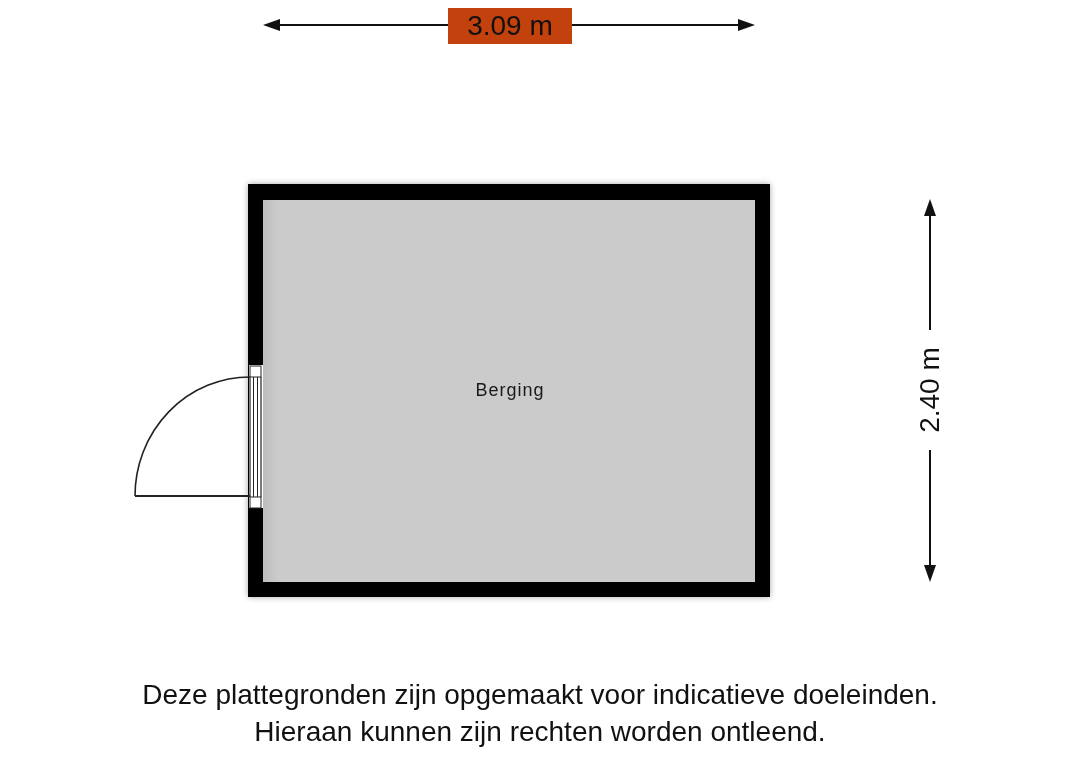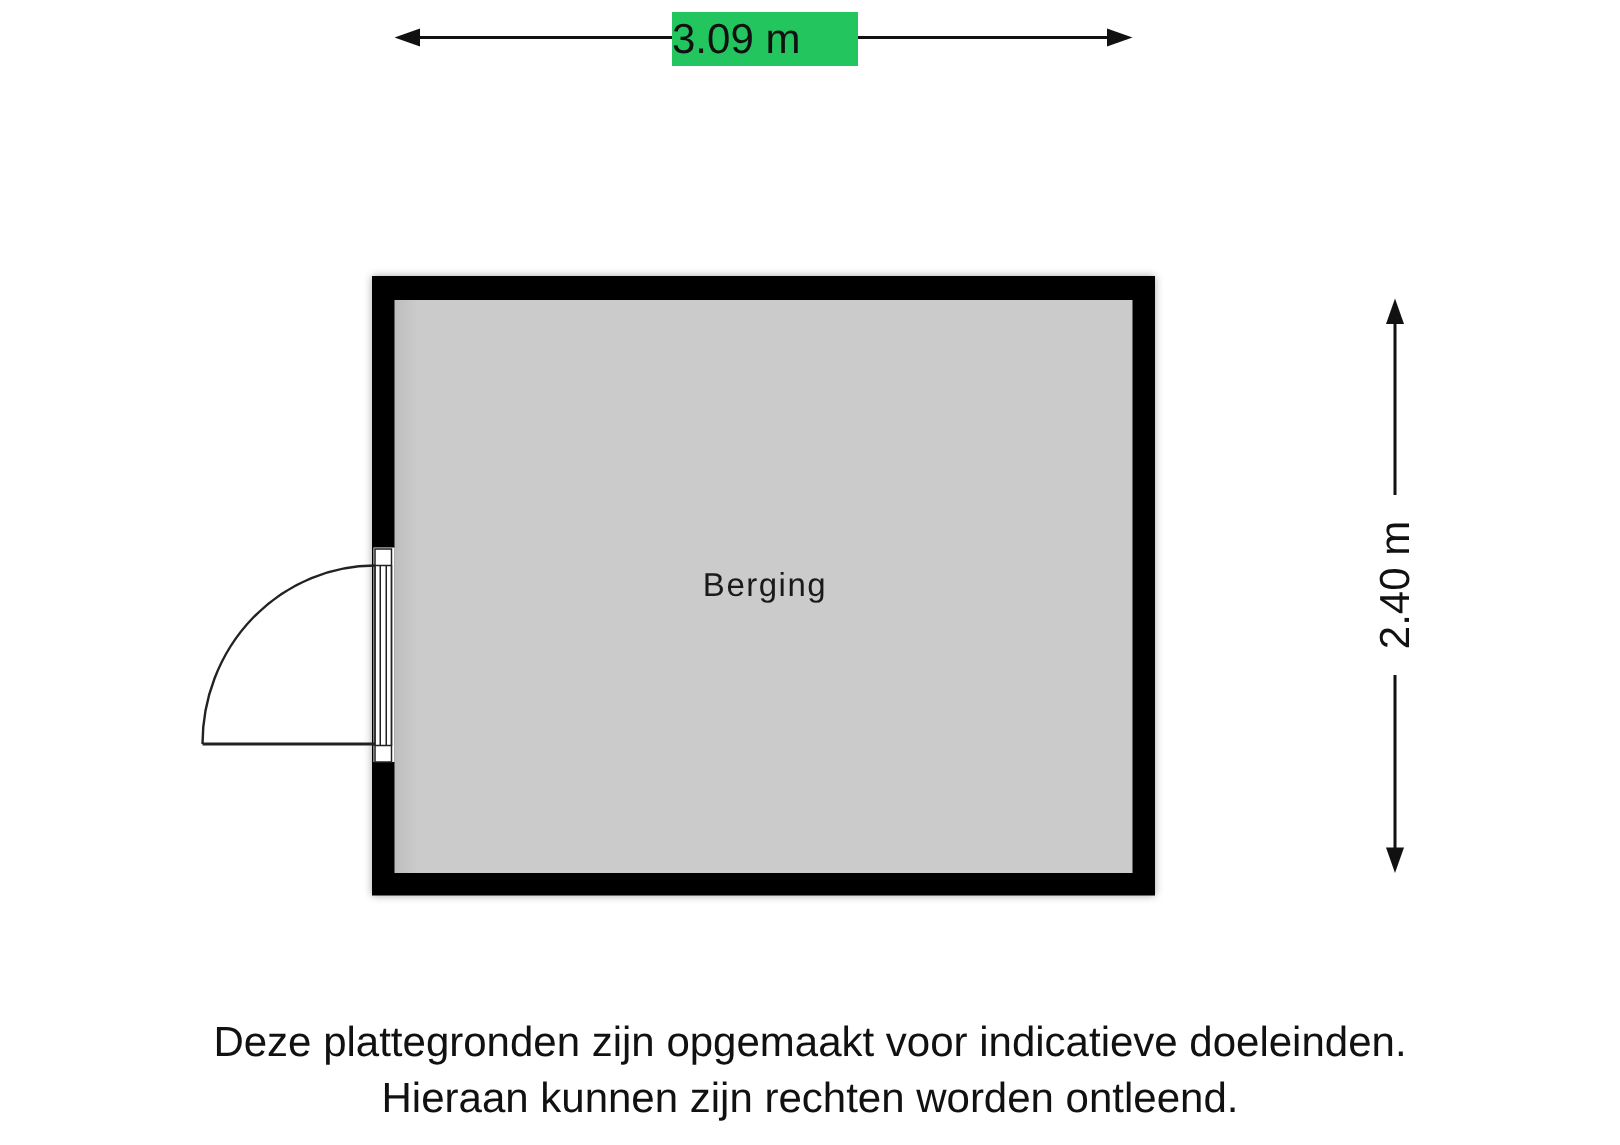--- a/index.html
+++ b/index.html
@@ -1,25 +1,25 @@
 <!DOCTYPE html>
 <html><head>
 <meta charset="utf-8">
 <style>
   html, body { margin: 0; padding: 0; background: #ffffff; }
   body { width: 1080px; height: 763px; position: relative; overflow: hidden;
          font-family: "Liberation Sans", sans-serif; color: #111; }
   #plan { position: absolute; left: 0; top: 0; }
-  .dim-h-label { position: absolute; left: 448px; top: 8px; width: 124px; 
-                 font-size: 28px; line-height: 36px; background: #22c55e; color: #111; }
+  .dim-h-label { position: absolute; left: 448px; top: 8px; width: 124px; text-align: center;
+                 font-size: 28px; line-height: 36px; background: #c2410c; color: #111; }
   .dim-v-label { position: absolute; left: 930px; top: 390px; width: 120px; height: 36px;
                  transform: translate(-50%, -50%) rotate(-90deg); text-align: center;
                  font-size: 28px; line-height: 36px; background: #fff; color: #111; }
   .room-label { position: absolute; left: 410px; top: 374px; width: 200px; text-align: center;
-                font-size: 22px; letter-spacing: 1px; line-height: 32px; color: #1a1a1a; }
+                font-size: 18px; letter-spacing: 1px; line-height: 32px; color: #1a1a1a; }
   .disclaimer { position: absolute; left: 0; top: 676px; width: 1080px; text-align: center;
                 font-size: 28px; line-height: 37px; color: #111; }
   .disclaimer div { display: block; }
 </style>
 </head>
 <body>
 
 <svg id="plan" width="1080" height="763" viewBox="0 0 1080 763">
   <defs>
     <filter id="shadow" x="-5%" y="-5%" width="110%" height="110%">

